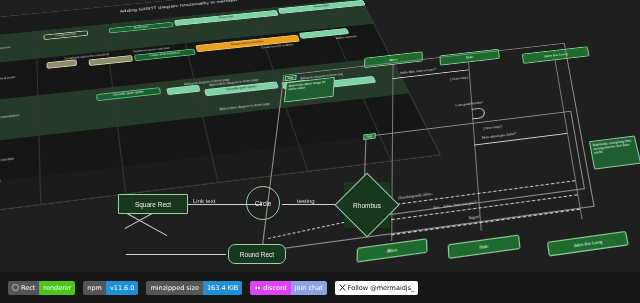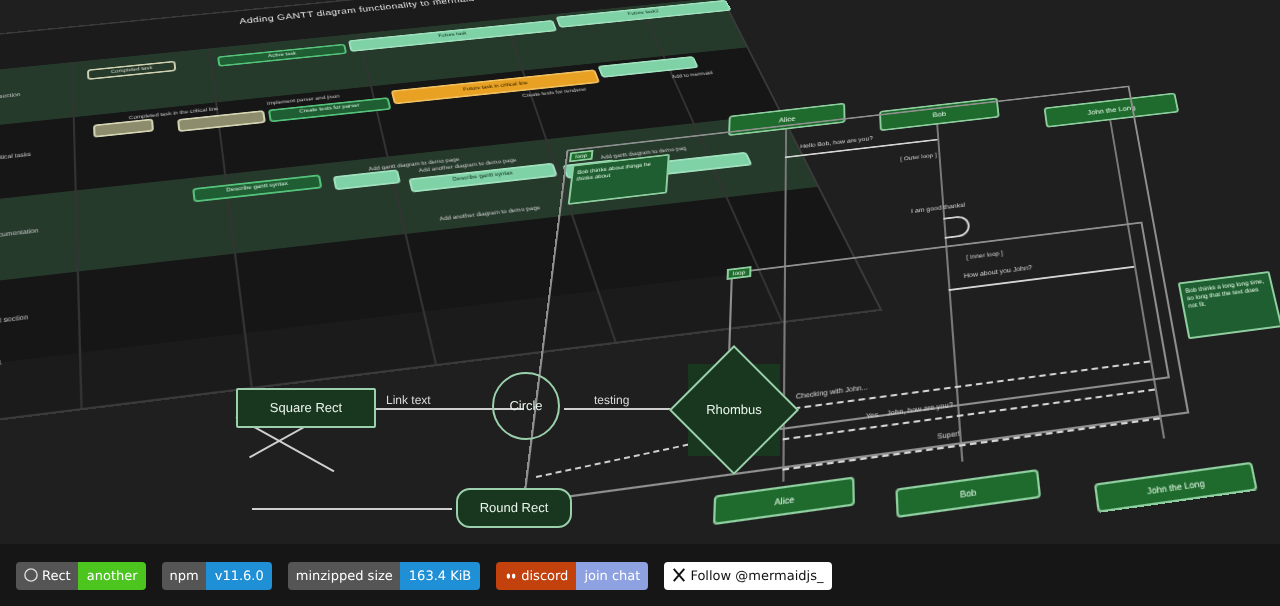--- a/index.html
+++ b/index.html
@@ -201,38 +201,38 @@
 
   <div id="badges">
 
     <div class="badge">
       <span class="bl">
           <svg width="7" height="7" viewBox="0 0 16 16">
             <circle cx="8" cy="8" r="7" fill="none" stroke="#ddd" stroke-width="1.6"></circle>
           </svg>
           <span>Rect</span>
         </span>
-      <span class="br" style="background:#4cc61e">another</span>
+      <span class="br" style="background:#4cc61e">renderer</span>
     </div>
 
     <div class="badge">
       <span class="bl">npm</span>
       <span class="br" style="background:#1f8fd6">v11.6.0</span>
     </div>
 
     <div class="badge">
       <span class="bl">minzipped size</span>
       <span class="br" style="background:#1f8fd6">163.4 KiB</span>
     </div>
 
 
 
 
     <div class="badge">
-      <span class="bl" style="background:#c2410c">
+      <span class="bl" style="background:#d946ef">
           <svg width="7" height="6" viewBox="0 0 16 12">
             <ellipse cx="5" cy="6" rx="2" ry="3" fill="#fff"></ellipse>
             <ellipse cx="11" cy="6" rx="2" ry="3" fill="#fff"></ellipse>
           </svg>
           <span>discord</span>
         </span>
       <span class="br" style="background:#8ea1e1">join chat</span>
     </div>
 
     <div class="badge white">

